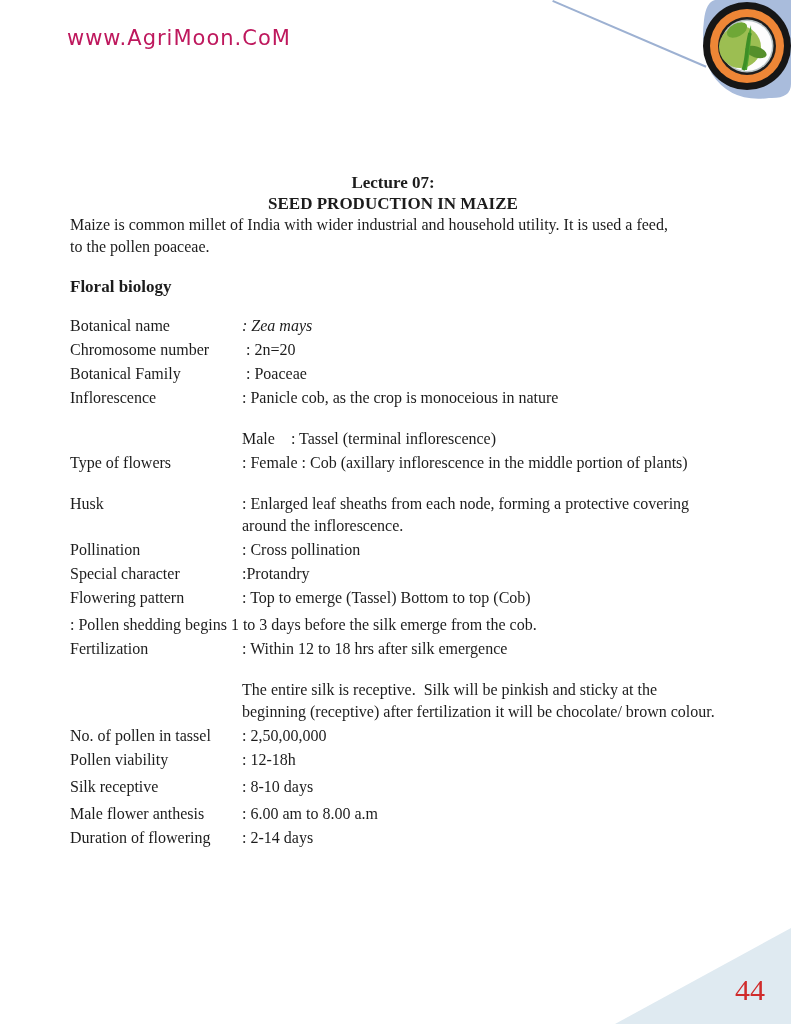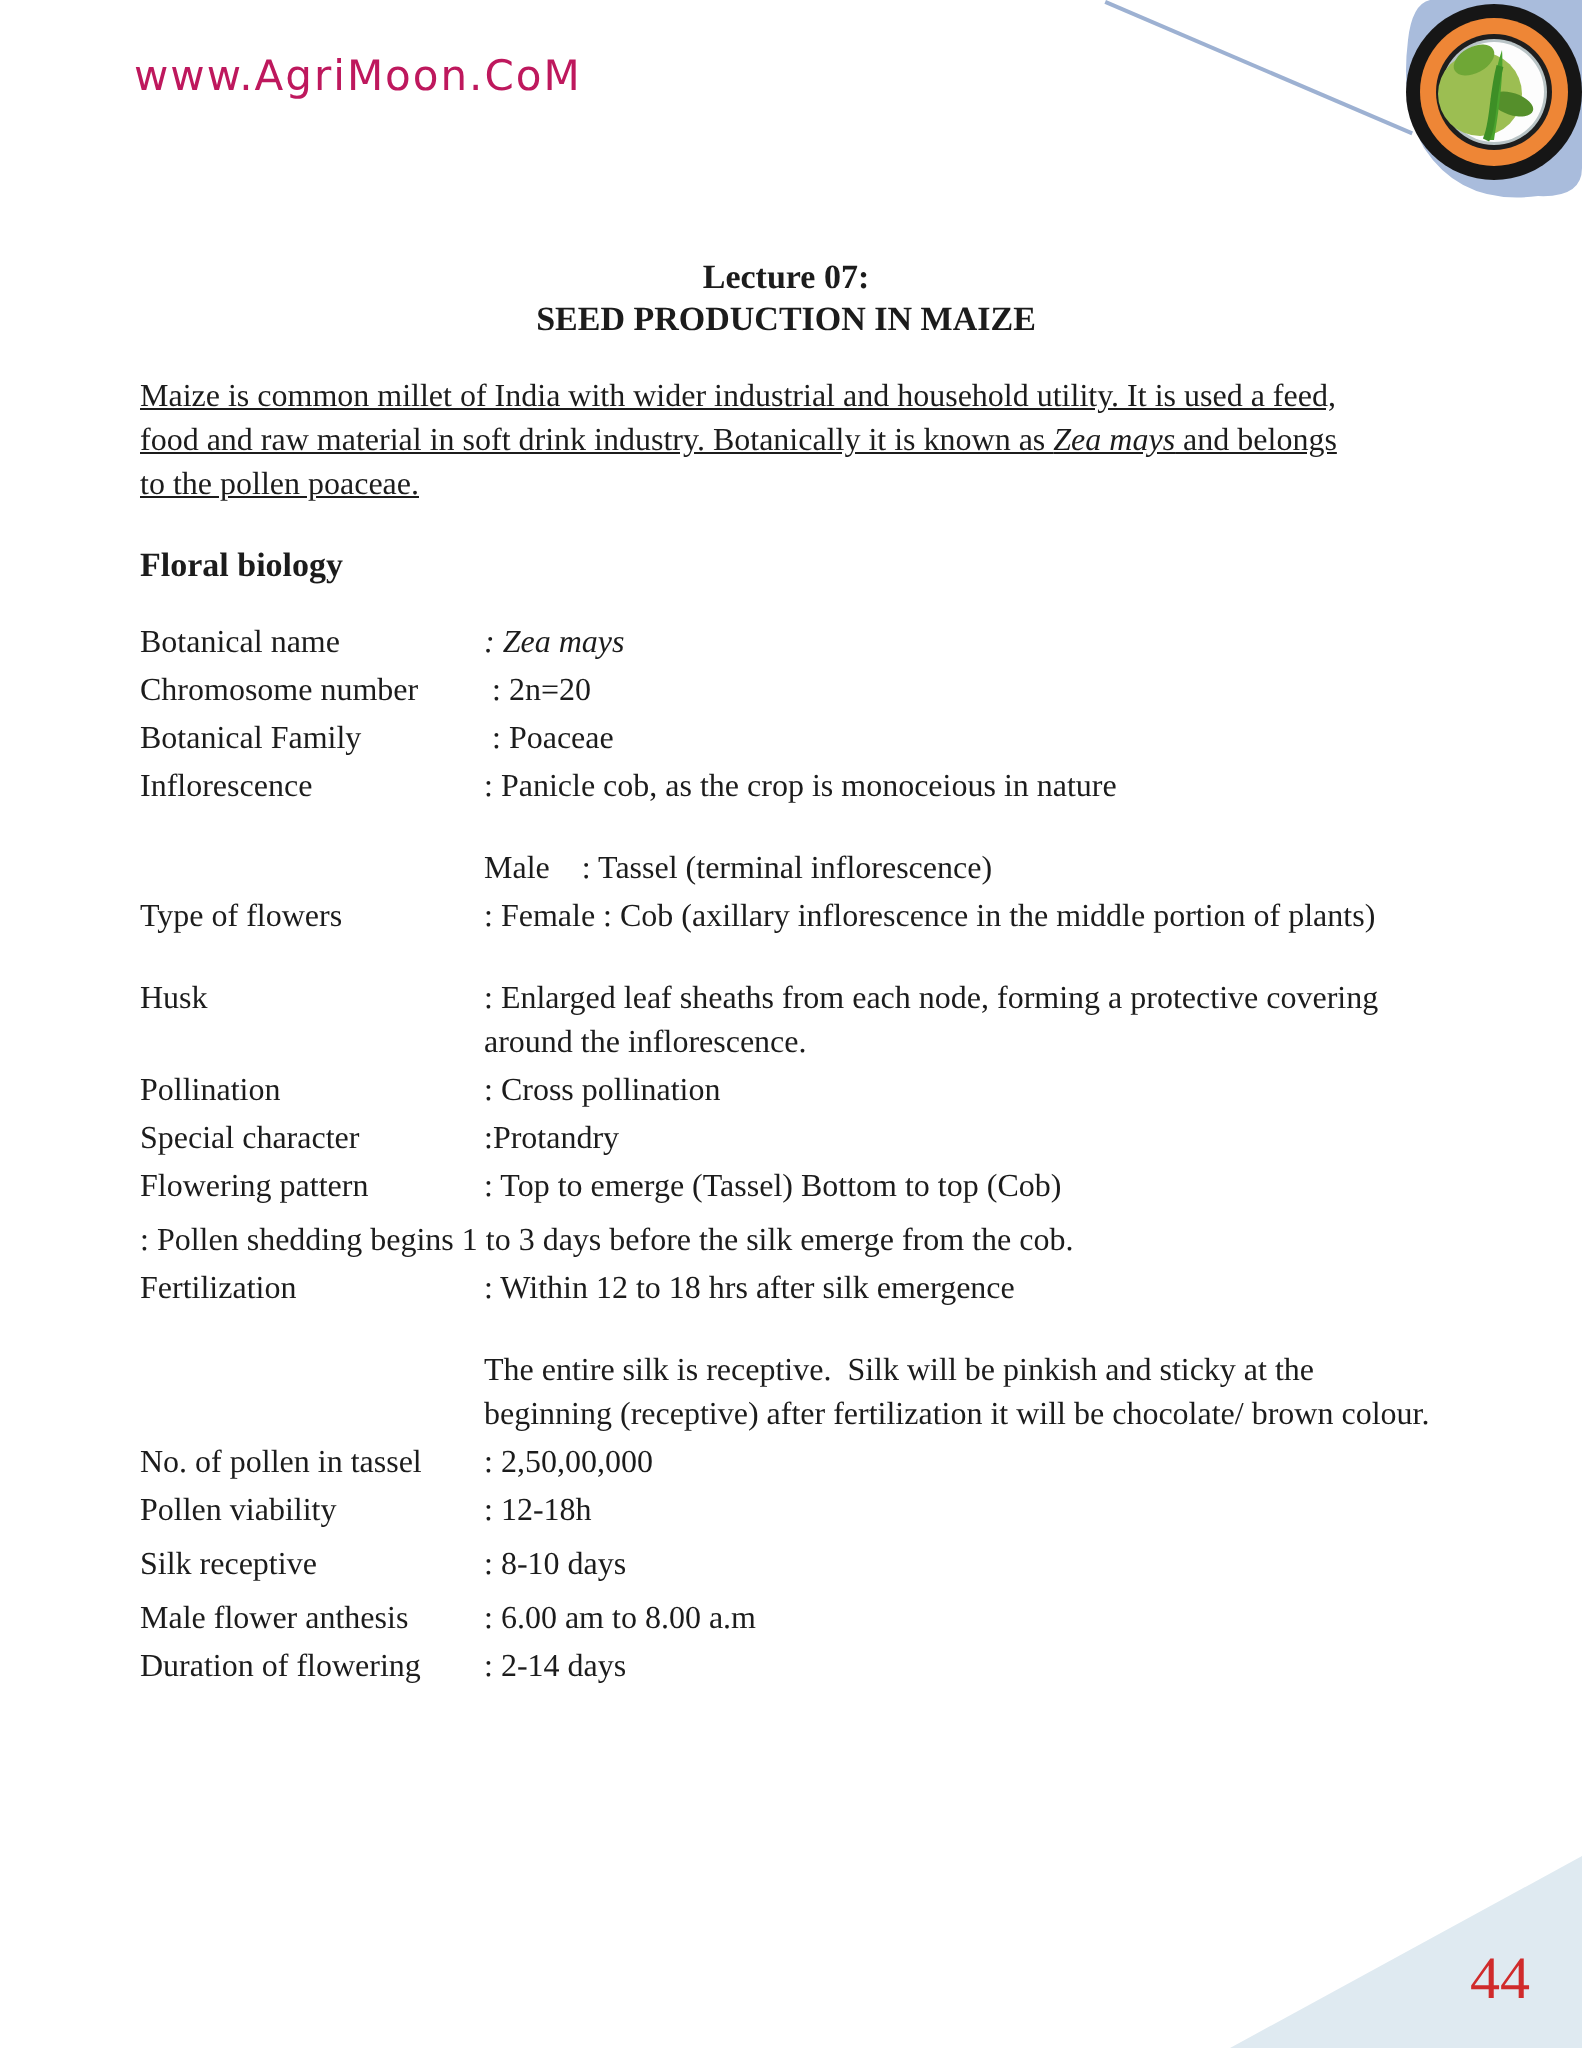--- a/index.html
+++ b/index.html
@@ -19,23 +19,23 @@
   .decor-line {
     position:absolute; left:553px; top:0; width:167px; height:2px;
     background:#9db1d2; transform:rotate(23.2deg); transform-origin:0 0;
   }
 
   .logo-wrap { position:absolute; top:0; right:0; width:92px; height:100px; }
 
   
   .content { position:absolute; left:70px; top:128px; width:646px; }
 
-  .title-block { text-align:center; font-weight:bold; font-size:17px; line-height:21px; }
+  .title-block { text-align:center; font-weight:bold; font-size:17px; line-height:21px;margin-top:44px; }
 
-  .intro { margin-top:18px; font-size:16px; line-height:22px;text-decoration:underline; }
+  .intro { font-size:16px; line-height:22px; }
   .intro .line { white-space:pre; }
   .it { font-style:italic; }
 
   .section-heading { margin-top:18px; font-weight:bold; font-size:17px; line-height:22px; }
 
   .def-list { margin-top:17px; }
   .row { display:flex; font-size:16px; line-height:22px; margin-top:2px; }
   .row .label { width:172px; flex:none; }
   .row .value { flex:1; white-space:pre-wrap; }
   .row.gap { margin-top:19px; }
@@ -77,21 +77,20 @@
 
 <div class="content">
 
   <div class="title-block">
     <div>Lecture 07:</div>
     <div>SEED PRODUCTION IN MAIZE</div>
   </div>
 
   <div class="intro">
     <div class="line">Maize is common millet of India with wider industrial and household utility. It is used a feed,</div>
-    <div class="line"><span>food and raw material in soft drink industry. Botanically it is known as </span><span class="it">Zea mays</span><span> and belongs</span></div>
     <div class="line">to the pollen poaceae.</div>
   </div>
 
   <div class="section-heading">Floral biology</div>
 
   <div class="def-list">
 
     <div class="row">
       <div class="label">Botanical name</div>
       <div class="value it">: Zea mays</div>

